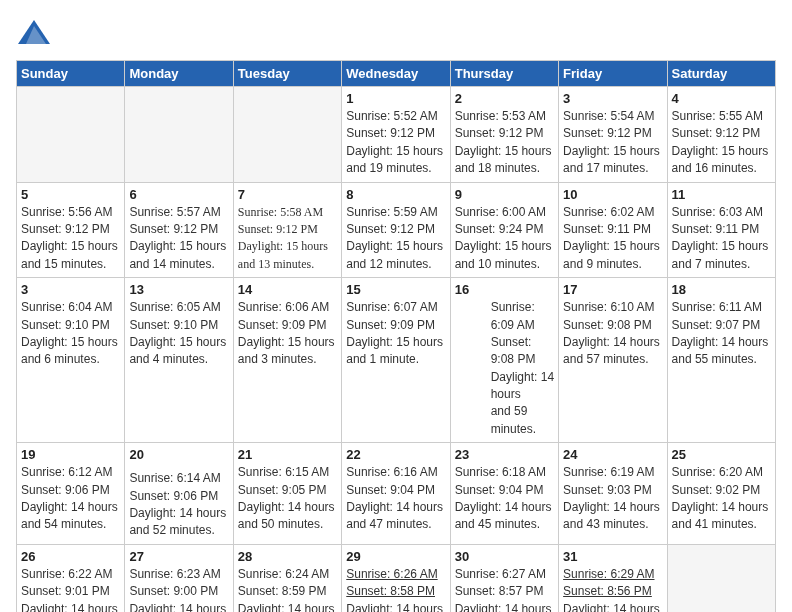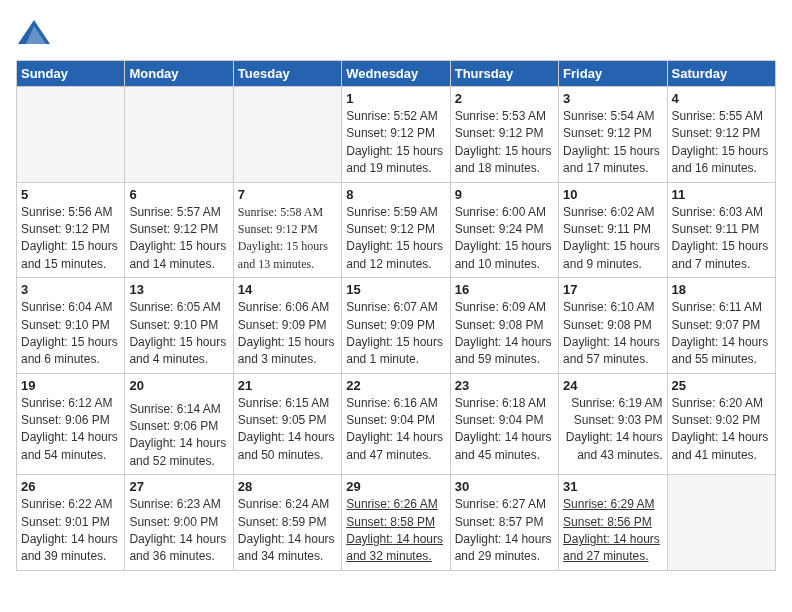--- a/index.html
+++ b/index.html
@@ -234,21 +234,21 @@
         </td>
         <td>
           <span class="day-number">15</span>
           <div class="day-info" style="white-space: pre-line;">Sunrise: 6:07 AM
 Sunset: 9:09 PM
 Daylight: 15 hours
 and 1 minute.</div>
         </td>
         <td>
           <span class="day-number">16</span>
-          <div class="day-info" style="white-space: pre-line;">Sunrise: 6:09 AM
+          <div class="day-info" style="white-space: pre-line; margin-left: 36px;">Sunrise: 6:09 AM
 Sunset: 9:08 PM
 Daylight: 14 hours
 and 59 minutes.</div>
         </td>
         <td>
           <span class="day-number">17</span>
           <div class="day-info" style="white-space: pre-line;">Sunrise: 6:10 AM
 Sunset: 9:08 PM
 Daylight: 14 hours
 and 57 minutes.</div>
@@ -292,21 +292,21 @@
         </td>
         <td>
           <span class="day-number">23</span>
           <div class="day-info" style="white-space: pre-line;">Sunrise: 6:18 AM
 Sunset: 9:04 PM
 Daylight: 14 hours
 and 45 minutes.</div>
         </td>
         <td>
           <span class="day-number">24</span>
-          <div class="day-info" style="white-space: pre-line; text-align: right;">Sunrise: 6:19 AM
+          <div class="day-info" style="white-space: pre-line;">Sunrise: 6:19 AM
 Sunset: 9:03 PM
 Daylight: 14 hours
 and 43 minutes.</div>
         </td>
         <td>
           <span class="day-number">25</span>
           <div class="day-info" style="white-space: pre-line;">Sunrise: 6:20 AM
 Sunset: 9:02 PM
 Daylight: 14 hours
 and 41 minutes.</div>

